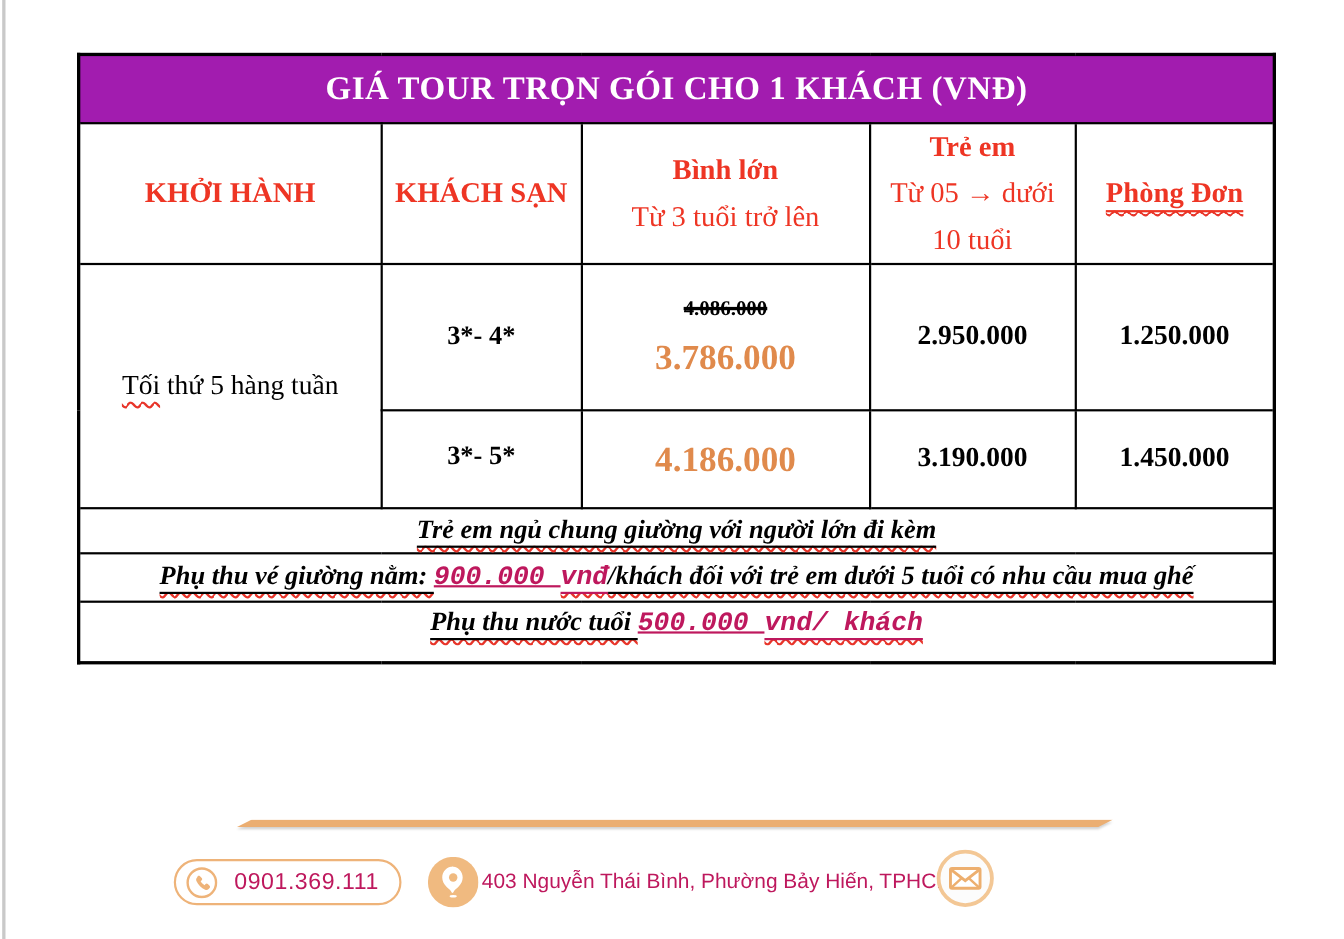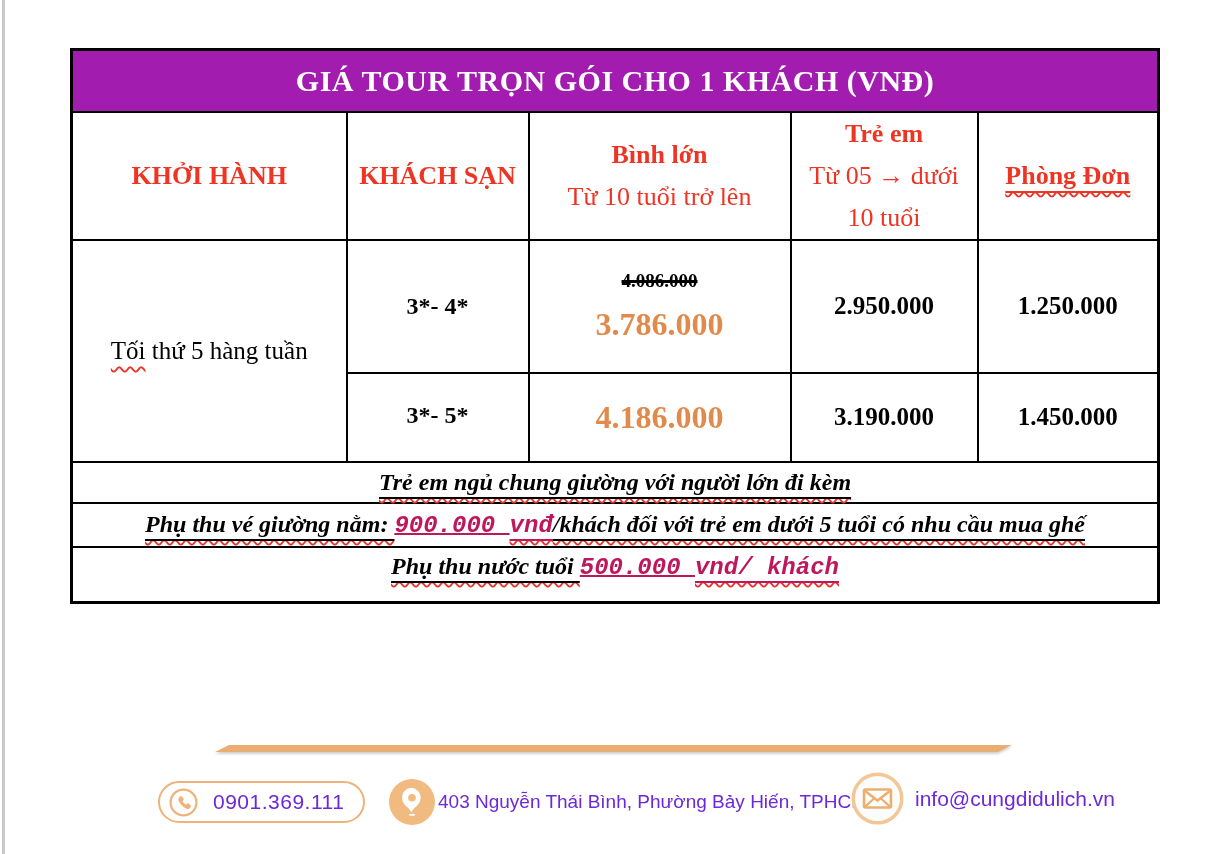--- a/index.html
+++ b/index.html
@@ -93,21 +93,21 @@
   
   .divider-wrap { position: absolute; left: 215px; top: 745px; width: 797px; height: 8px;
     filter: drop-shadow(0 2px 1px rgba(0,0,0,0.18)); }
   .divider {
     width: 100%; height: 7px;
     background: #EBAE72;
     clip-path: polygon(0 100%, 14px 0, 100% 0, calc(100% - 14px) 100%);
   }
 
   .contact { position: absolute; left: 0; top: 770px; width: 1222px; height: 62px;
-    font-family: "Liberation Sans", "DejaVu Sans", sans-serif; color: #6d28d9; }
+    font-family: "Liberation Sans", "DejaVu Sans", sans-serif; color: #be185d; }
   .phone-pill {
     position: absolute; left: 158px; top: 11px;
     width: 207px; height: 42px;
     border: 2px solid #EEB379;
     border-radius: 22px;
     display: flex; align-items: center;
     padding-left: 9px;
   }
   .phone-pill svg { width: 29px; height: 29px; flex: 0 0 auto; }
   .phone-number { font-size: 21px; letter-spacing: 0.5px; margin-left: 15px; }
@@ -137,21 +137,21 @@
     <tbody>
       <tr>
         <td colspan="5" class="title-cell">GIÁ TOUR TRỌN GÓI CHO 1 KHÁCH  (VNĐ)</td>
       </tr>
 
       <tr class="head-row">
         <td class="hcell-title">KHỞI HÀNH</td>
         <td class="hcell-title">KHÁCH SẠN</td>
         <td>
           <div class="bold">Bình lớn</div>
-          <div>Từ 10 tuổi trở lên</div>
+          <div>Từ 3 tuổi trở lên</div>
         </td>
         <td>
           <div class="bold">Trẻ em</div>
           <div>Từ 05 → dưới</div>
           <div>10 tuổi</div>
         </td>
         <td class="hcell-title">
           <span class="wavy"><span class="usolid">Phòng Đơn</span></span>
         </td>
       </tr>
@@ -219,17 +219,16 @@
       <span class="addr-text">403 Nguyễn Thái Bình, Phường Bảy Hiến, TPHCM</span>
     </div>
 
     <div class="email-item">
       <svg viewBox="0 0 26 26">
         <circle cx="13" cy="13" r="11.9" fill="#FCFCFC" stroke="#F3C795" stroke-width="1.7"></circle>
         <rect x="6.4" y="8.6" width="13.2" height="8.8" rx="0.7" fill="#ffffff" stroke="#EDAF6F" stroke-width="1.3"></rect>
         <path d="M6.8 9.2l6.2 4.8 6.2-4.8" fill="none" stroke="#EDAF6F" stroke-width="1.3"></path>
         <path d="M6.9 17l4.4-4 M19.1 17l-4.4-4" fill="none" stroke="#EDAF6F" stroke-width="1.1"></path>
       </svg>
-      <span class="email-text">info@cungdidulich.vn</span>
     </div>
 
   </div>
 </div>
 
 </body></html>

